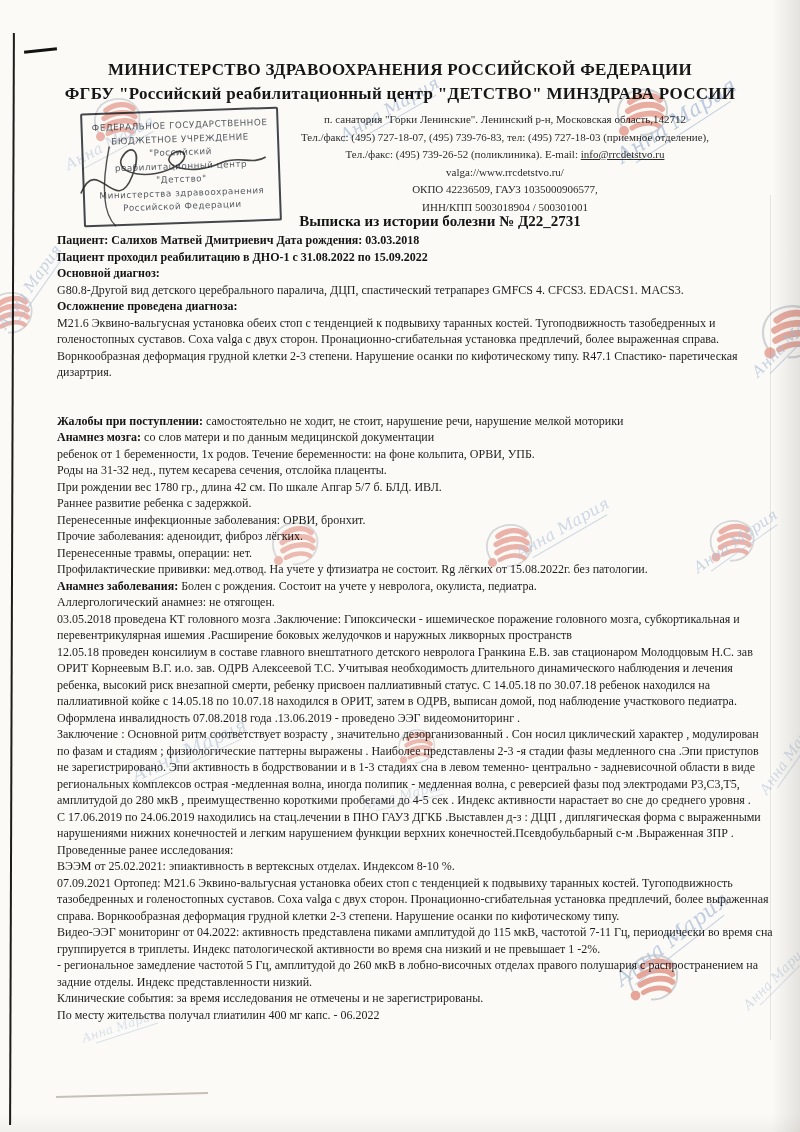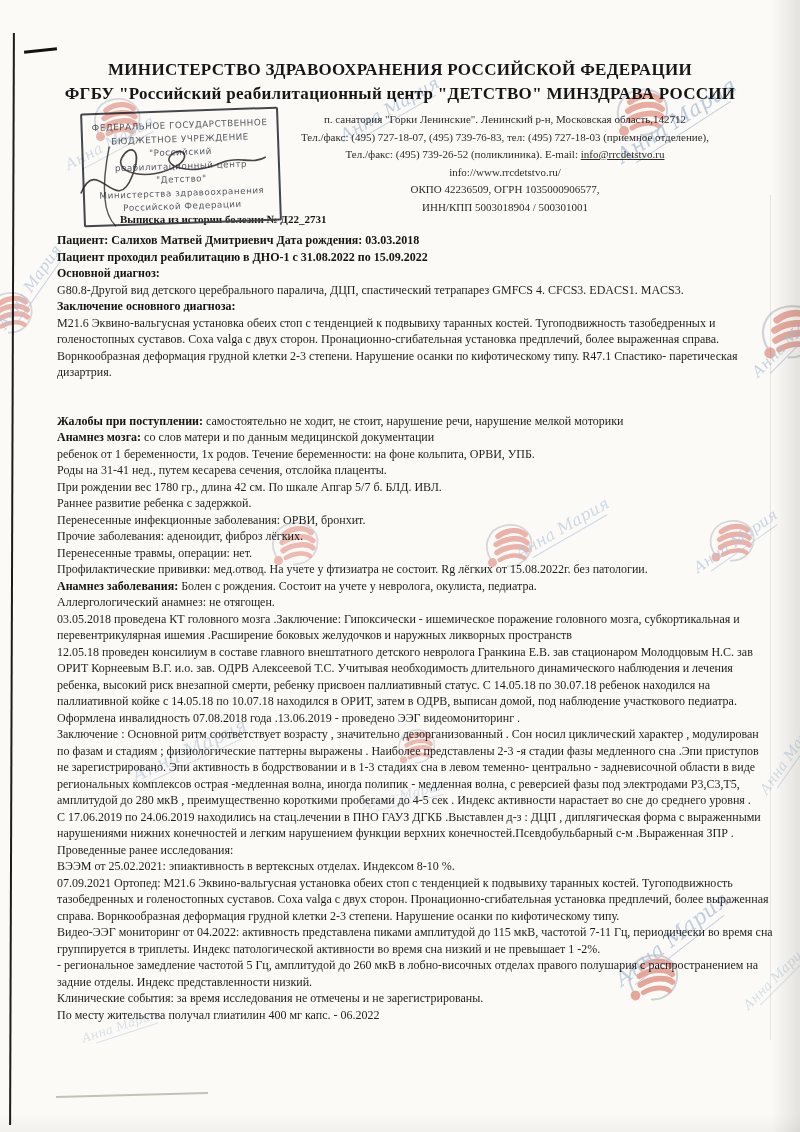--- a/index.html
+++ b/index.html
@@ -25,22 +25,22 @@
   .stamp{position:absolute;left:82px;top:110px;width:198px;height:114px;z-index:4;
         border:2px solid #43474c;border-radius:2px;transform:rotate(-2deg);
         font-family:"DejaVu Sans",sans-serif;font-size:8.8px;line-height:13.5px;
         letter-spacing:.5px;color:#565b61;text-align:center;padding-top:7px;box-sizing:border-box;}
   .stamp .sig{position:absolute;left:-14px;top:8px;pointer-events:none;}
 
   .contact{position:absolute;left:280px;top:111px;width:450px;text-align:center;
         font-size:11px;line-height:17.5px;color:#2b2b2b;z-index:3;}
   .contact .email{text-decoration:underline;}
 
-  .doc-title{position:absolute;top:213px;left:120px;right:40px;text-align:left;
-        font-weight:bold;font-size:11px;color:#151515;z-index:3;}
+  .doc-title{position:absolute;top:213px;left:120px;right:40px;text-align:center;
+        font-weight:bold;font-size:15px;color:#151515;z-index:3;}
 
   
   .body{position:absolute;left:57px;right:27px;top:232px;z-index:3;
         font-size:12px;line-height:16.5px;color:#1e1e1e;}
   .body p{margin:0;}
   .body p.bold{font-weight:bold;color:#141414;}
   .body p.gap{margin-top:32px;}
   .body b{color:#141414;}
 
   
@@ -74,38 +74,38 @@
     <svg class="sig" width="230" height="110" viewBox="0 0 230 110">
       <path d="M10,70 C28,30 44,96 62,54 C74,26 60,22 52,36 C44,52 80,60 106,46 C122,38 114,26 102,34 C90,44 118,58 152,44 C170,37 182,48 196,40" fill="none" stroke="#262626" stroke-width="1.6" opacity="0.85"></path>
       <path d="M40,24 C32,58 30,90 44,104" fill="none" stroke="#262626" stroke-width="1.4" opacity="0.8"></path>
     </svg>
   </div>
 
   <div class="contact">
     <div>п. санатория "Горки Ленинские". Ленинский р-н, Московская область,142712</div>
     <div>Тел./факс: (495) 727-18-07, (495) 739-76-83, тел: (495) 727-18-03 (приемное отделение),</div>
     <div><span>Тел./факс: (495) 739-26-52 (поликлиника). E-mail: </span><span class="email">info@rrcdetstvo.ru</span></div>
-    <div>info://www.rrcdetstvo.ru/</div>
-    <div>ОКПО 42236509, ОГРН 1035000906577,</div>
+    <div>valga://www.rrcdetstvo.ru/</div>
+    <div>ОКПО 42236509, ГАУЗ 1035000906577,</div>
     <div>ИНН/КПП 5003018904 / 500301001</div>
   </div>
 
   <div class="doc-title">Выписка из истории болезни № Д22_2731</div>
 
   <div class="body" id="body-container">
       <p class="bold "><span>Пациент: Салихов Матвей Дмитриевич Дата рождения: 03.03.2018</span></p>
       <p class="bold "><span>Пациент проходил реабилитацию в ДНО-1 с 31.08.2022 по 15.09.2022</span></p>
       <p class="bold "><span>Основной диагноз:</span></p>
       <p class=""><span>G80.8-Другой вид детского церебрального паралича, ДЦП, спастический тетрапарез GMFCS 4. CFCS3. EDACS1. MACS3.</span></p>
-      <p class="bold "><span>Заключение основного диагноза:</span></p>
+      <p class="bold "><span>Осложнение проведена диагноза:</span></p>
       <p class=""><span>М21.6 Эквино-вальгусная установка обеих стоп с тенденцией к подвывиху таранных костей. Тугоподвижность тазобедренных и голеностопных суставов. Coxa valga с двух сторон. Пронационно-сгибательная установка предплечий, более выраженная справа. Ворнкообразная деформация грудной клетки 2-3 степени. Нарушение осанки по кифотическому типу. R47.1 Спастико- паретическая дизартрия.</span></p>
       <p class="gap"><b>Жалобы при поступлении:</b><span> самостоятельно не ходит, не стоит, нарушение речи, нарушение мелкой моторики</span></p>
       <p class=""><b>Анамнез мозга:</b><span> со слов матери и по данным медицинской документации</span></p>
       <p class=""><span>ребенок от 1 беременности, 1х родов. Течение беременности: на фоне кольпита, ОРВИ, УПБ.</span></p>
-      <p class=""><span>Роды на 31-41 нед., путем кесарева сечения, отслойка плаценты.</span></p>
+      <p class=""><span>Роды на 31-32 нед., путем кесарева сечения, отслойка плаценты.</span></p>
       <p class=""><span>При  рождении вес 1780 гр., длина 42 см. По шкале Апгар 5/7 б. БЛД. ИВЛ.</span></p>
       <p class=""><span>Раннее развитие ребенка с задержкой.</span></p>
       <p class=""><span>Перенесенные инфекционные заболевания: ОРВИ, бронхит.</span></p>
       <p class=""><span>Прочие заболевания: аденоидит, фиброз лёгких.</span></p>
       <p class=""><span>Перенесенные травмы, операции: нет.</span></p>
       <p class=""><span>Профилактические прививки:  мед.отвод. На учете у фтизиатра не состоит. Rg лёгких от 15.08.2022г. без патологии.</span></p>
       <p class=""><b>Анамнез заболевания:</b><span> Болен с рождения. Состоит на учете у невролога, окулиста, педиатра.</span></p>
       <p class=""><span>Аллергологический анамнез: не отягощен.</span></p>
       <p class=""><span>03.05.2018 проведена КТ головного мозга .Заключение: Гипоксически - ишемическое поражение головного мозга, субкортикальная и перевентрикулярная ишемия .Расширение боковых желудочков и наружных ликворных пространств</span></p>
       <p class=""><span>12.05.18 проведен консилиум в составе главного внештатного детского невролога Гранкина Е.В. зав стационаром Молодцовым Н.С. зав ОРИТ Корнеевым В.Г. и.о. зав. ОДРВ Алексеевой Т.С. Учитывая необходимость длительного динамического наблюдения и лечения ребенка, высокий риск внезапной смерти, ребенку присвоен паллиативный статус. С 14.05.18 по 30.07.18 ребенок находился на паллиативной койке с 14.05.18 по 10.07.18 находился в ОРИТ, затем в ОДРВ, выписан домой, под наблюдение участкового педиатра. Оформлена инвалидность 07.08.2018 года .13.06.2019 - проведено ЭЭГ видеомониторинг .</span></p>

